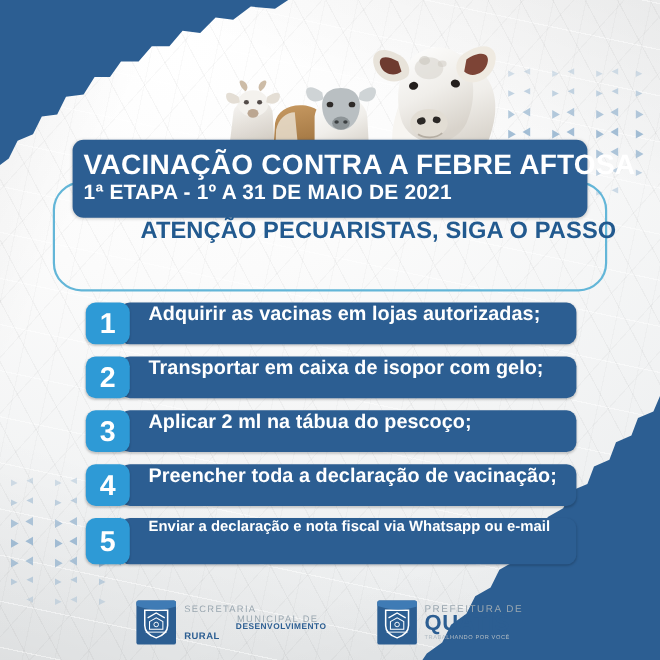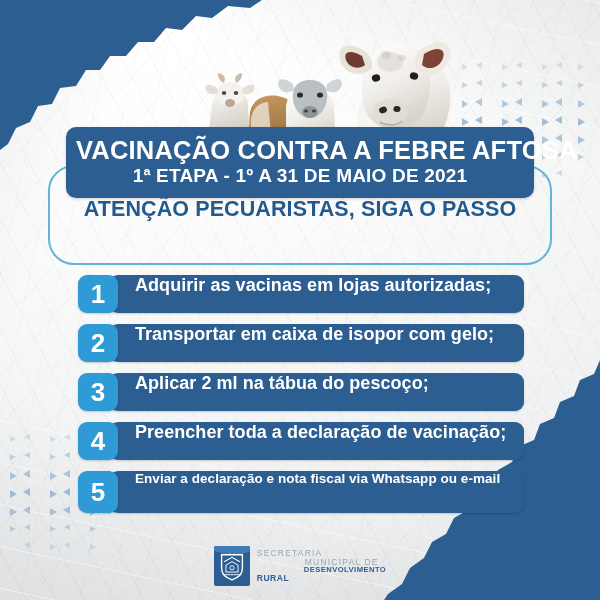--- a/index.html
+++ b/index.html
@@ -57,29 +57,30 @@
   .subtitle-frame{
     position:absolute;left:48px;top:165px;width:504px;height:100px;
     border:2px solid #63b6d8;border-radius:26px;
     box-sizing:border-box;
   }
   .subtitle-text{
     position:absolute;left:48px;top:195px;width:504px;
     text-align:center;color:#225a8f;
     font-size:21.5px;font-weight:bold;line-height:29px;
     letter-spacing:.1px;
+    padding-left:44px;
   }
   .subtitle-text .ln{display:block;}
 
   
   .title-banner{
     position:absolute;left:66px;top:127px;width:468px;
     background:#2c5e92;border-radius:10px;
     padding:9px 10px 10px;box-sizing:border-box;
-    text-align:center;color:#ffffff;
+    text-align:left;color:#ffffff;
     box-shadow:0 1px 3px rgba(0,0,0,.18);
   }
   .title-main{
     font-size:25.5px;font-weight:bold;letter-spacing:.2px;line-height:28px;
     white-space:nowrap;
   }
   .title-sub{
     font-size:19px;font-weight:bold;letter-spacing:.2px;line-height:24px;
     margin-top:0;white-space:nowrap;
   }
@@ -429,16 +430,32 @@
         </svg>
       </div>
       <div class="logo-words">
         <span class="lw1">SECRETARIA</span>
         <span class="lw2">MUNICIPAL DE</span>
         <span class="lw3">DESENVOLVIMENTO</span>
         <span class="lw4">RURAL</span>
       </div>
     </div>
 
+    <div class="logo">
+      <div class="crest">
+        <svg viewBox="0 0 30 34" width="26" height="30">
+          <path d="M3,4 L27,4 L27,20 C27,27 21,31 15,33 C9,31 3,27 3,20 Z" fill="none" stroke="#ffffff" stroke-width="1.6"></path>
+          <path d="M6,12 L15,7 L24,12" fill="none" stroke="#ffffff" stroke-width="1.3"></path>
+          <path d="M8,16 L15,12 L22,16 L22,24 L8,24 Z" fill="none" stroke="#ffffff" stroke-width="1.1"></path>
+          <circle cx="15" cy="19" r="2.4" fill="none" stroke="#ffffff" stroke-width="1"></circle>
+          <path d="M4,27 L26,27" stroke="#ffffff" stroke-width="1"></path>
+        </svg>
+      </div>
+      <div class="logo-words">
+        <span class="pw1">PREFEITURA DE</span>
+        <span class="pw2">QUATIS</span>
+        <span class="pw3">TRABALHANDO POR VOCÊ</span>
+      </div>
+    </div>
 
   </div>
 
 </div>
 
 </body></html>

